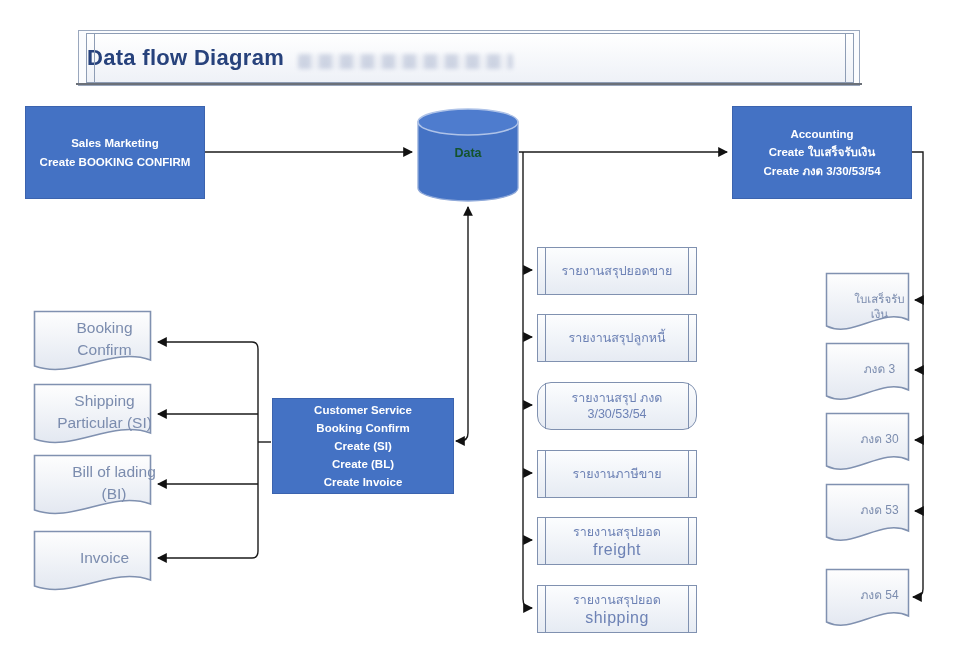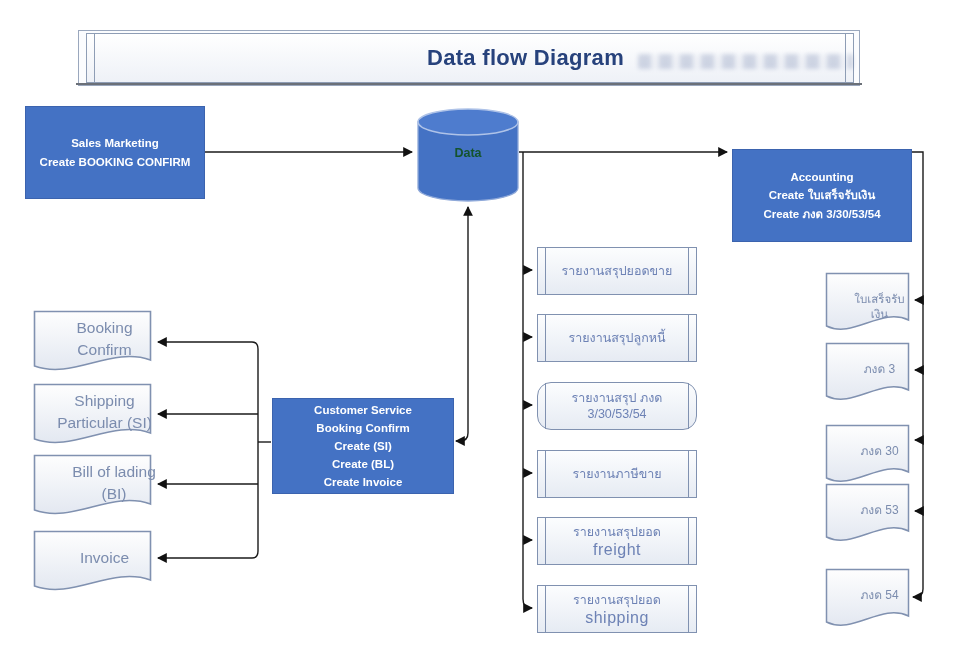--- a/index.html
+++ b/index.html
@@ -5,21 +5,21 @@
   html,body{margin:0;padding:0;background:#ffffff;}
   .canvas{position:relative;width:960px;height:672px;background:#ffffff;overflow:hidden;
           font-family:"Liberation Sans","DejaVu Sans",sans-serif;}
 
   
   .title-outer{position:absolute;left:78px;top:30px;width:780px;height:54px;
                border:1px solid #9AA7BD;background:#fbfcfe;}
   .title-baseline{position:absolute;left:76px;top:83px;width:786px;height:2px;background:#6b7078;}
   .title-inner{position:absolute;left:86px;top:33px;width:766px;height:48px;
                border:1px solid #8E9DB5;background:linear-gradient(180deg,#ffffff,#eef1f7);
-               display:flex;align-items:center;justify-content:flex-end;gap:14px;}
+               display:flex;align-items:center;justify-content:flex-start;gap:14px;}
   .title-inner .vbar{position:absolute;top:0;bottom:0;width:0;border-left:1px solid #8E9DB5;}
   .title-inner .vbar.l{left:7px}.title-inner .vbar.r{right:7px}
   .title-text{font-size:22px;font-weight:600;color:#27427C;letter-spacing:.3px;}
   .title-smudge{width:215px;height:15px;margin-top:6px;border-radius:2px;opacity:.5;
     background:repeating-linear-gradient(90deg,rgba(72,94,148,.45) 0 13px,rgba(72,94,148,.08) 13px 21px);
     filter:blur(2px);}
 
   
   .pbox{position:absolute;background:#4472C4;border:1px solid #3B63AE;color:#fff;
         display:flex;flex-direction:column;align-items:center;justify-content:center;
@@ -112,21 +112,21 @@
     <span class="title-text">Data flow Diagram</span>
     <span class="title-smudge"></span>
   </div>
 
   
   <div class="pbox" style="left:25px;top:106px;width:178px;height:91px;">
     <div class="pline">Sales Marketing</div>
     <div class="pline">Create BOOKING CONFIRM</div>
   </div>
 
-  <div class="pbox" style="left:732px;top:106px;width:178px;height:91px;margin-top:43px;">
+  <div class="pbox" style="left:732px;top:106px;width:178px;height:91px;">
     <div class="pline">Accounting</div>
     <div class="pline">Create ใบเสร็จรับเงิน</div>
     <div class="pline">Create ภงด 3/30/53/54</div>
   </div>
 
   <div class="pbox" style="left:272px;top:398px;width:180px;height:94px;line-height:18px;">
     <div class="pline">Customer Service</div>
     <div class="pline">Booking Confirm</div>
     <div class="pline">Create (SI)</div>
     <div class="pline">Create (BL)</div>
@@ -223,21 +223,21 @@
       <path d="M1.5,1.5 H83.5 V48 C56,35 28,67 1.5,54 Z" fill="url(#docGrad)" stroke="#8091B0" stroke-width="1.5"></path>
     </svg>
     <div class="doc-text" style="font-size:11.5px;">ใบเสร็จรับเงิน</div>
   </div>
   <div class="doc doc-r" style="left:825px;top:342px;width:85px;height:60px;">
     <svg width="85" height="66" viewBox="0 0 85 66">
       <path d="M1.5,1.5 H83.5 V48 C56,35 28,67 1.5,54 Z" fill="url(#docGrad)" stroke="#8091B0" stroke-width="1.5"></path>
     </svg>
     <div class="doc-text">ภงด 3</div>
   </div>
-  <div class="doc doc-r" style="left:825px;top:412px;width:85px;height:60px;margin-top:12px;">
+  <div class="doc doc-r" style="left:825px;top:412px;width:85px;height:60px;">
     <svg width="85" height="66" viewBox="0 0 85 66">
       <path d="M1.5,1.5 H83.5 V48 C56,35 28,67 1.5,54 Z" fill="url(#docGrad)" stroke="#8091B0" stroke-width="1.5"></path>
     </svg>
     <div class="doc-text">ภงด 30</div>
   </div>
   <div class="doc doc-r" style="left:825px;top:483px;width:85px;height:60px;">
     <svg width="85" height="66" viewBox="0 0 85 66">
       <path d="M1.5,1.5 H83.5 V48 C56,35 28,67 1.5,54 Z" fill="url(#docGrad)" stroke="#8091B0" stroke-width="1.5"></path>
     </svg>
     <div class="doc-text">ภงด 53</div>

